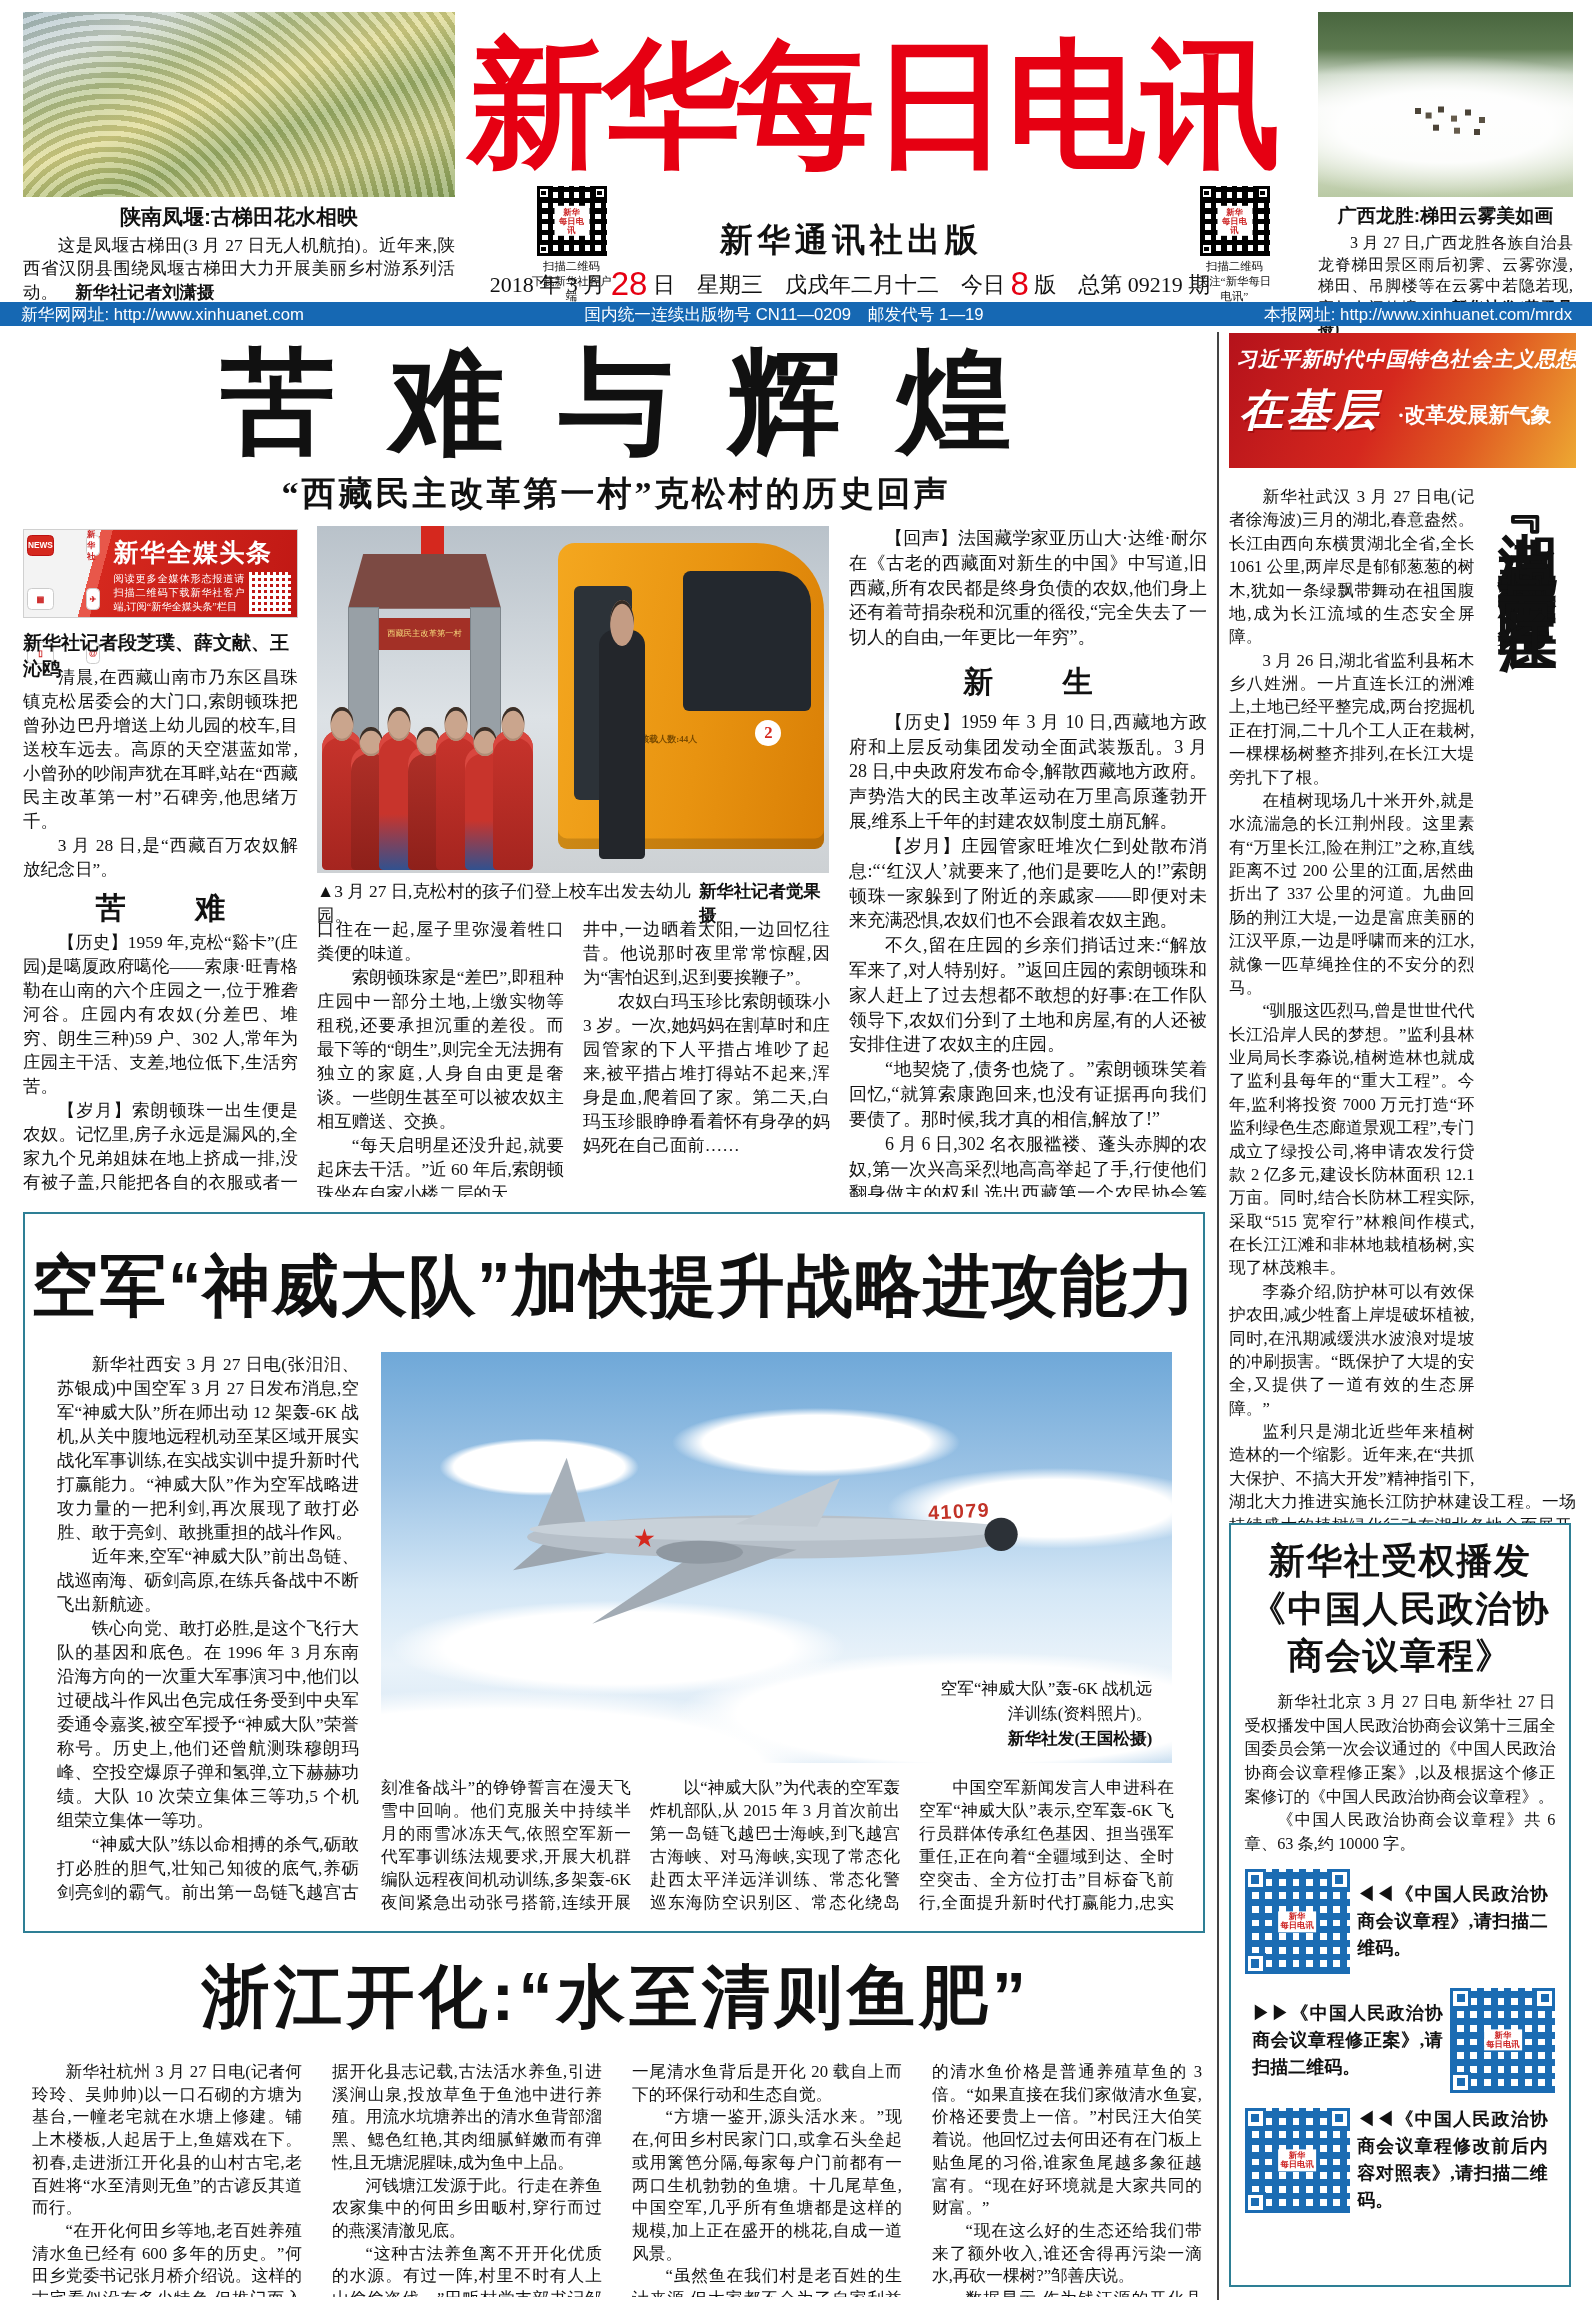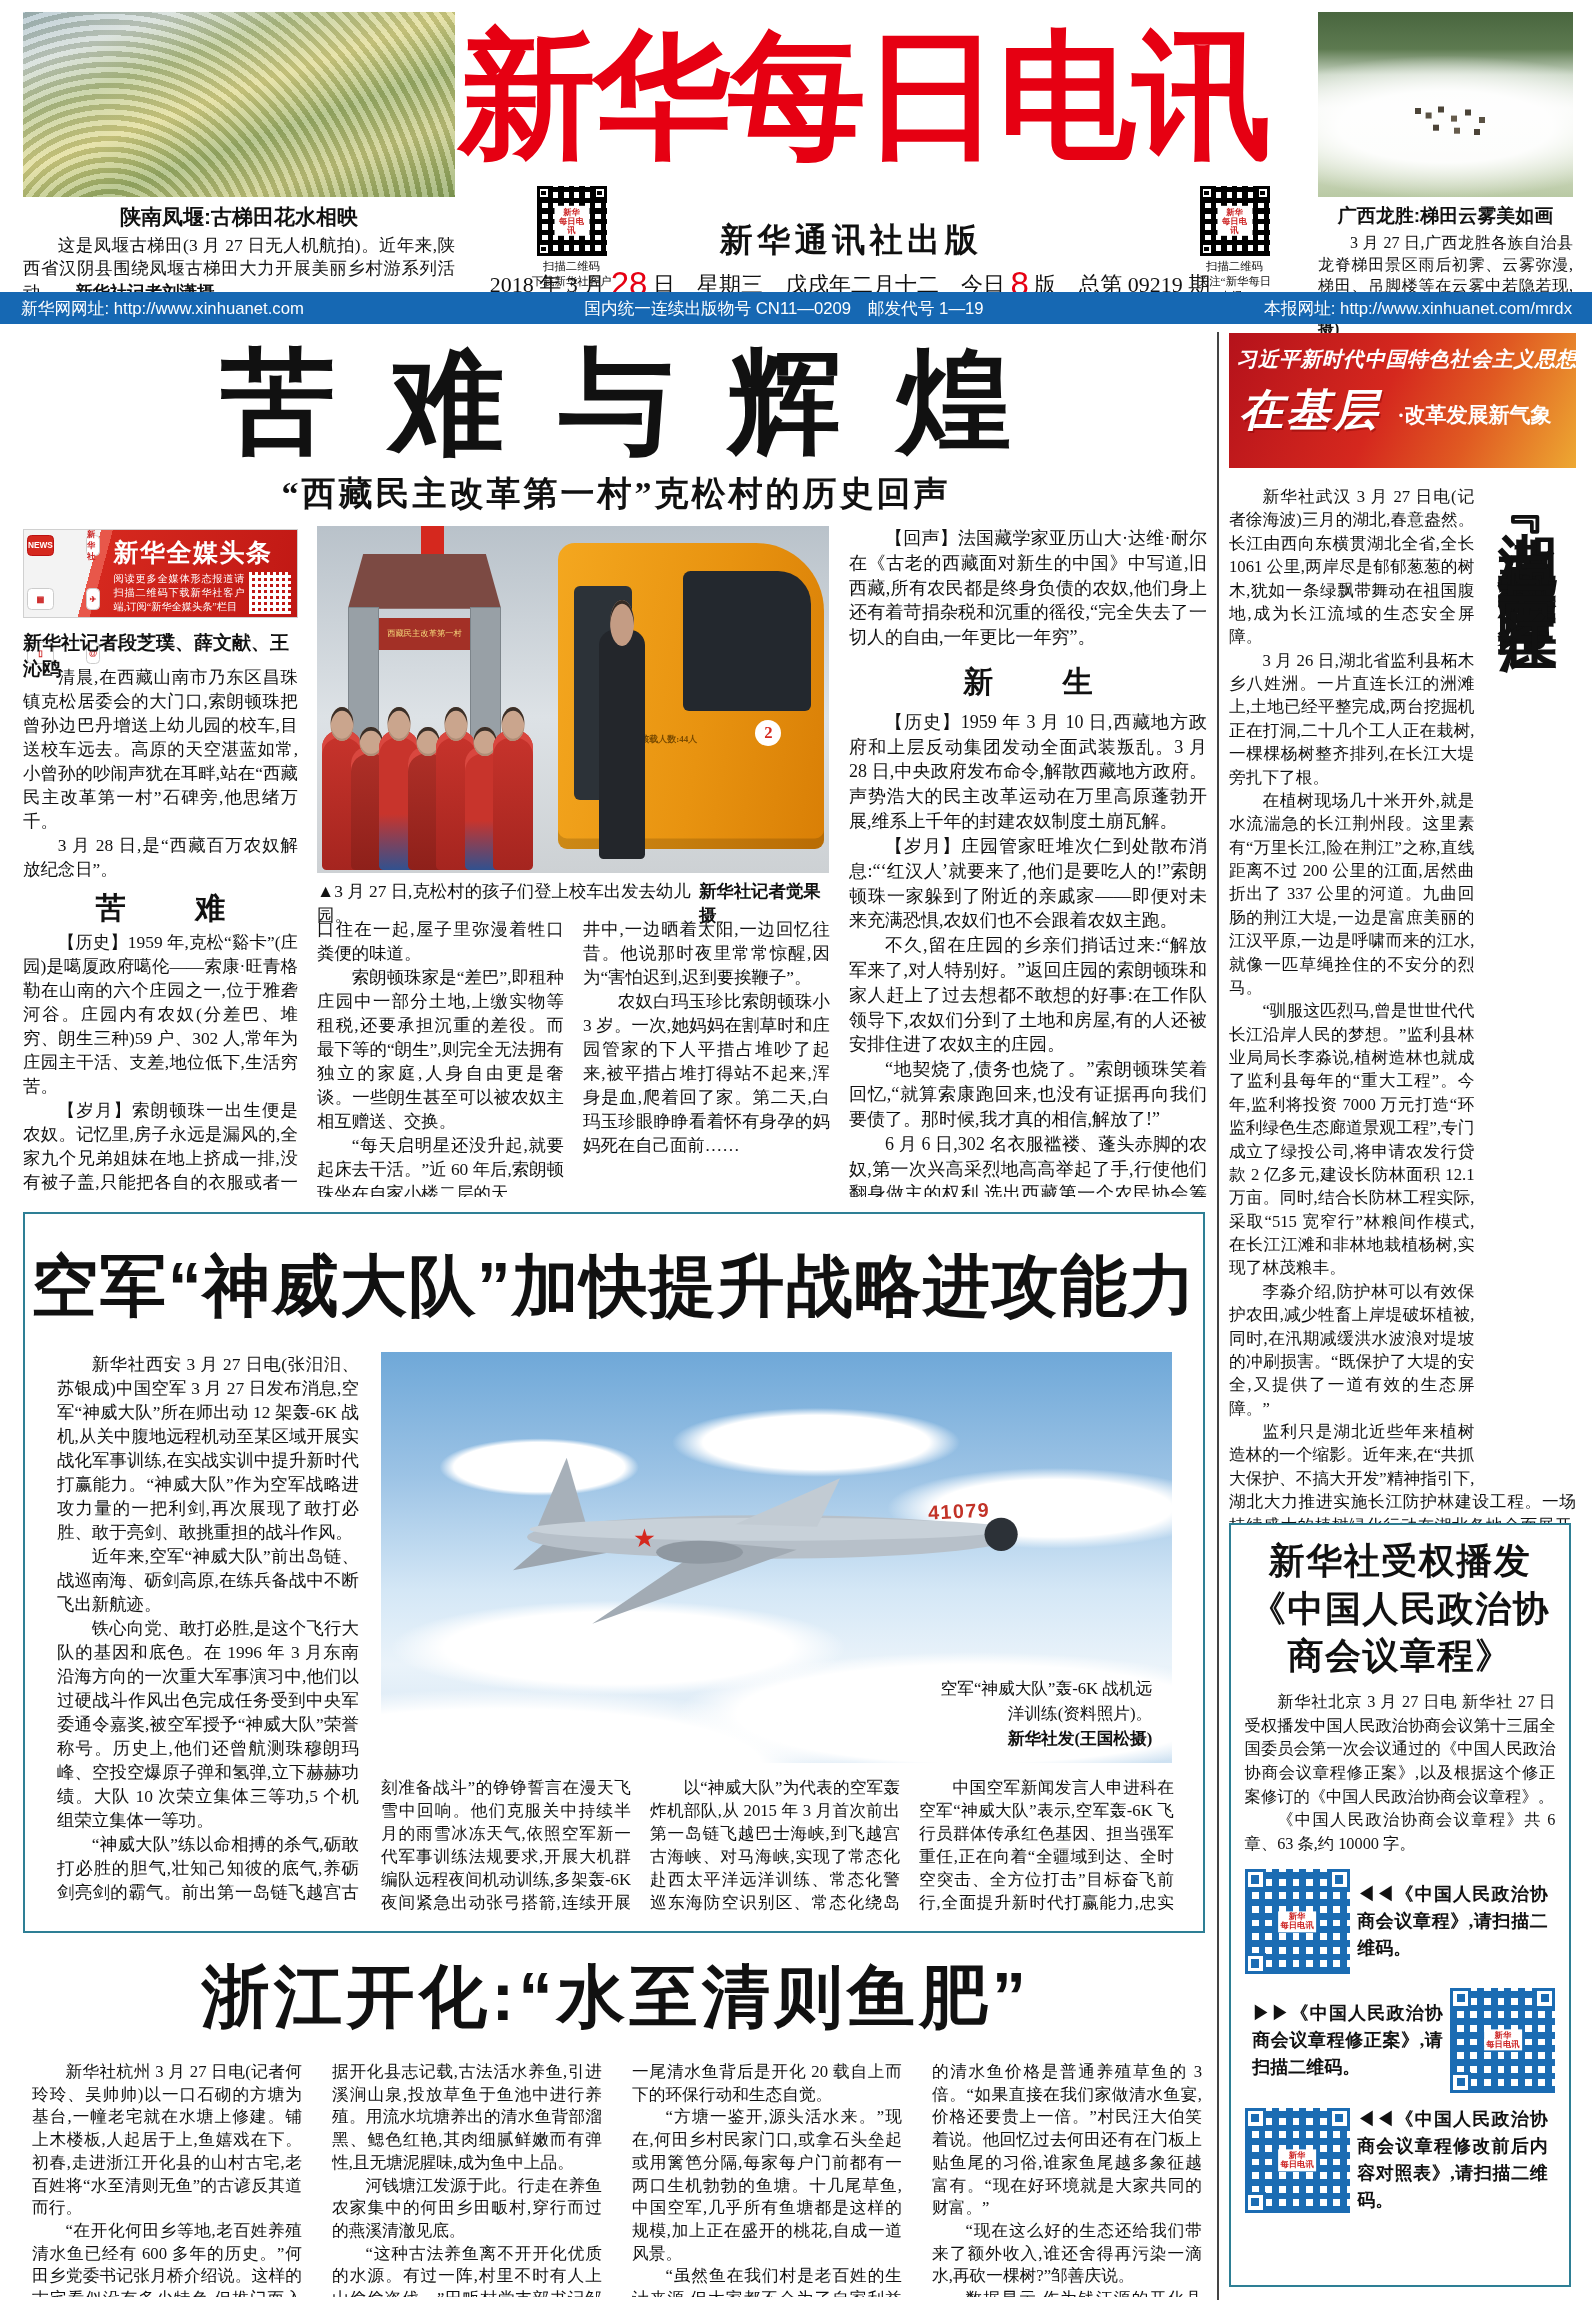--- a/index.html
+++ b/index.html
@@ -22,21 +22,21 @@
      linear-gradient(160deg,#a9bfca 0%,#cfd9d4 16%,#b8c68e 30%,#dfd98c 46%,#9fb36b 62%,#c9ca80 78%,#85a057 100%);}
   .photo-mist{height:185px;background:
      radial-gradient(120% 55% at 50% 62%, rgba(255,255,255,.95) 0 35%, rgba(255,255,255,0) 70%),
      linear-gradient(180deg,#49663f 0%,#5d7a50 20%,#c9d6c4 34%,#f2f4f0 52%,#dce5d2 72%,#b9c9a4 100%);}
   .village-dots{position:absolute;left:38%;top:52%;width:6px;height:6px;background:#4c4438;
      box-shadow:10.6px 4.5px 0 #5a5244,23px -1.5px 0 #4c4438,36px 7.6px 0 #665c4c,50px 1.5px 0 #4c4438,
      64px 9px 0 #5a5244,18px 16.7px 0 #4c4438,39px 19.7px 0 #665c4c,59px 21px 0 #4c4438;}
   .fig-title{font-family:Liberation Sans, sans-serif;font-weight:bold;text-align:center;margin:6px 0 3px;}
   .fig-cap{text-align:justify;line-height:1.35;}
 
-  .paper-title{position:absolute;left:455px;top:7.6px;width:792px;margin:3px;text-align:center;
+  .paper-title{position:absolute;left:455px;top:7.6px;width:792px;margin:12px;text-align:center;
      font-size:138px;line-height:1.25;color:#e60012;font-weight:bold;font-family:"Liberation Serif",serif;
      letter-spacing:-3px;white-space:nowrap;}
   .publisher{position:absolute;left:455px;top:218px;width:792px;text-align:center;
      font-size:33px;font-weight:bold;letter-spacing:4.5px;}
   .dateline{position:absolute;left:424px;top:267px;width:852px;text-align:center;font-size:22px;white-space:nowrap;}
   .dateline .num{font-size:33px;color:#e60012;line-height:1;vertical-align:-3px;font-family:"Liberation Sans",sans-serif;}
 
   
   .qr{position:relative;background:
       repeating-linear-gradient(0deg,#000 0 5.3px,transparent 5.3px 10.6px),
@@ -47,21 +47,21 @@
   .qr .f{position:absolute;width:20%;height:20%;border:3px solid #000;background:#fff;box-sizing:border-box;}
   .qr.blue .f{border-color:#1b6cb3;}
   .qr .f::after{content:"";position:absolute;left:22%;top:22%;width:56%;height:56%;background:#000;}
   .qr.blue .f::after{background:#1b6cb3;}
   .qr .f.tl{left:0;top:0;} .qr .f.tr{right:0;top:0;} .qr .f.bl{left:0;bottom:0;}
   .qr .label{position:absolute;left:50%;top:50%;transform:translate(-50%,-50%);background:#fff;
       color:#c22;font-size:8.3px;line-height:1.1;padding:1.5px 2.3px;text-align:center;font-weight:bold;}
   .qr-cap{font-size:11.4px;line-height:1.3;text-align:center;margin-top:3px;}
 
   
-  .info-bar{position:absolute;left:0;top:292px;width:1593px;height:32px;background:#1668b3;color:#fff;
+  .info-bar{position:absolute;left:0;top:302px;width:1593px;height:24px;background:#1668b3;color:#fff;
      font-family:"Liberation Sans",sans-serif;font-size:16.7px;display:flex;align-items:center;}
   .info-bar .l{margin-left:21px;} .info-bar .c{margin:0 auto;} .info-bar .r{margin-right:21px;}
 
   .rule-v{position:absolute;left:1217px;top:332px;width:1.5px;height:1968px;background:#444;}
 
   
   .lead-hl{position:absolute;left:23px;top:339px;width:1186px;text-align:center;
      font-size:114px;letter-spacing:55px;padding-left:55px;box-sizing:border-box;line-height:1.1;}
   .lead-sub{position:absolute;left:23px;top:471px;width:1186px;text-align:center;
      font-size:34px;font-weight:bold;letter-spacing:3px;}

